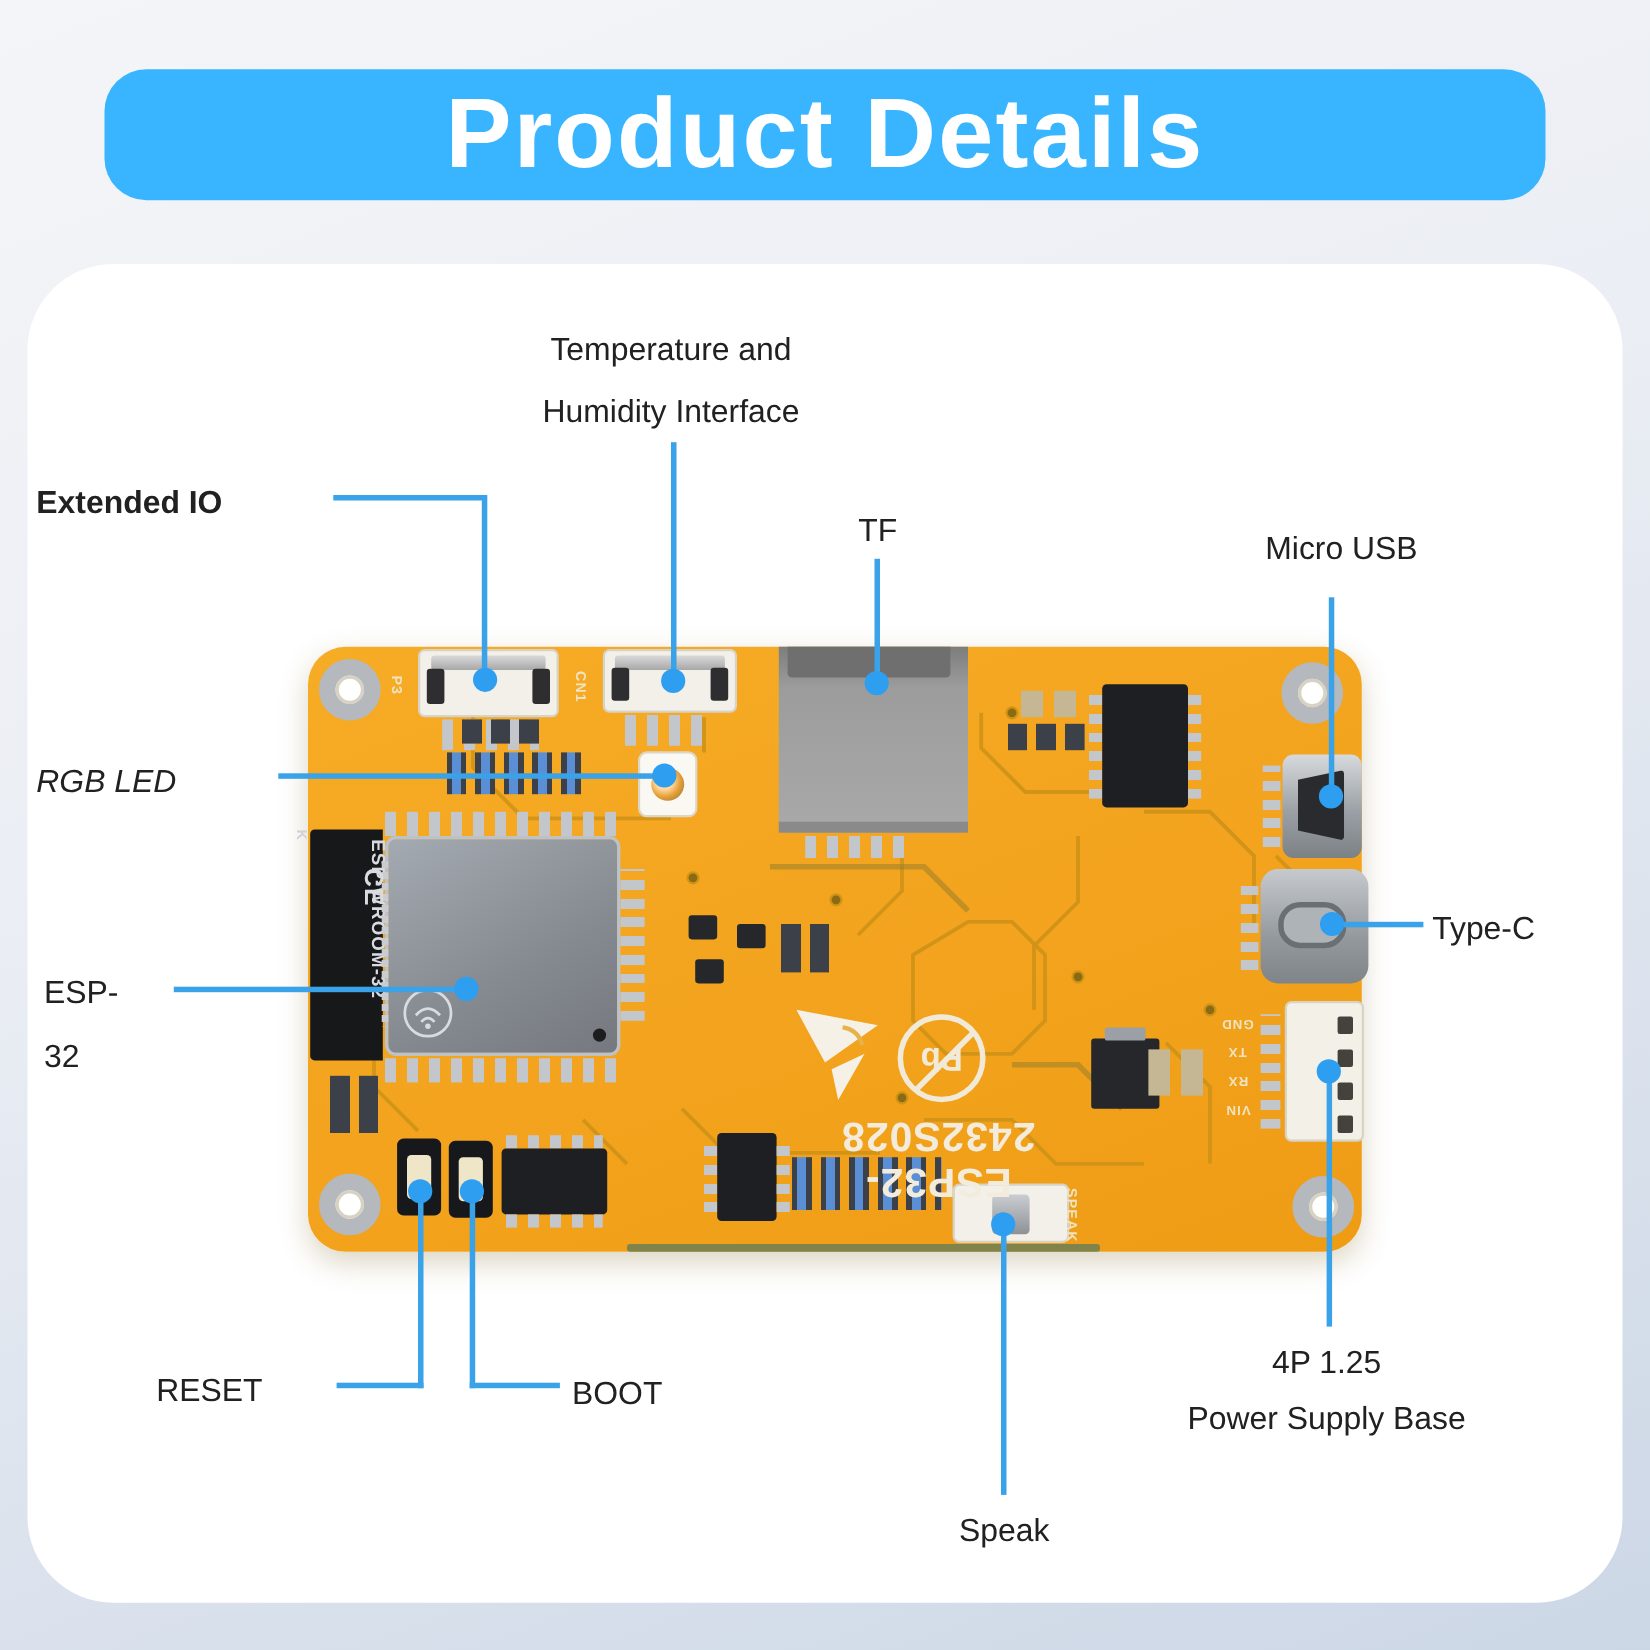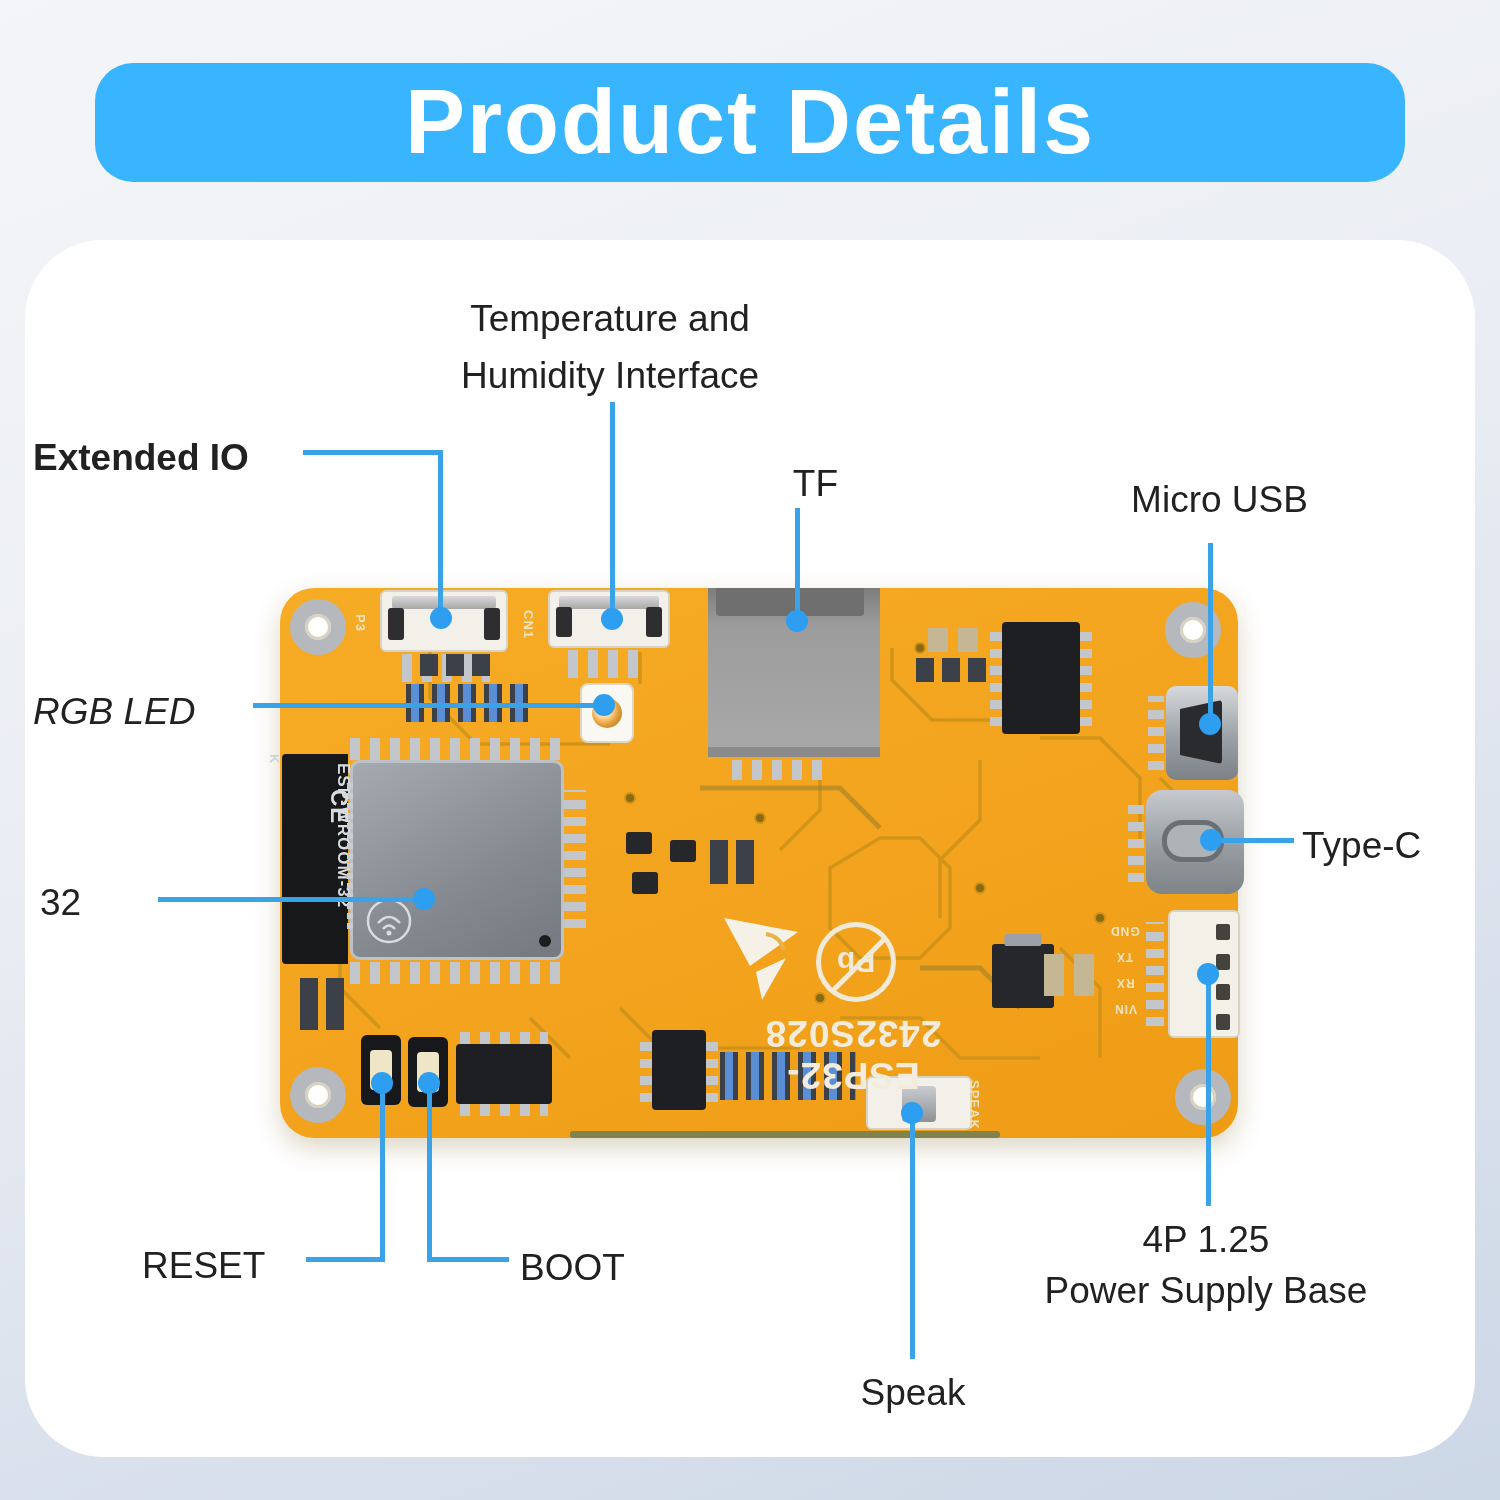--- a/index.html
+++ b/index.html
@@ -14,21 +14,21 @@
   .banner{
     left:95px;top:63px;width:1310px;height:119px;border-radius:38px;
     background:#38b5fe;display:flex;align-items:center;justify-content:center;
   }
   .banner-title{color:#ffffff;font-size:90px;font-weight:700;letter-spacing:2px;}
 
   
   .card{left:25px;top:240px;width:1450px;height:1217px;border-radius:78px;background:#ffffff;}
 
   
-  .lbl{color:#212121;font-size:37px;line-height:57px;white-space:nowrap;z-index:4;}
+  .lbl{color:#212121;font-size:29px;line-height:57px;white-space:nowrap;z-index:4;}
   .lbl.center{text-align:center;}
 
   
   .lline{background:#3aa2e8;z-index:5;}
   .ldot{width:22px;height:22px;border-radius:50%;background:#2d9ef0;z-index:6;}
 
   
   .board{
     left:280px;top:588px;width:958px;height:550px;border-radius:34px;
     background:linear-gradient(160deg,#f7ac25 0%,#f3a31d 55%,#ef9c15 100%);
@@ -290,27 +290,28 @@
 <div class="abs lline" style="left:910px;top:1113px;width:5px;height:246px;"></div>
 <div class="abs ldot" style="left:901px;top:1102px;"></div>
 
 <div class="abs lbl center" style="left:320px;top:290px;width:580px;">
   <div>Temperature and</div>
   <div>Humidity Interface</div>
 </div>
 
 <div class="abs lbl" style="left:33px;top:429px;font-weight:bold;">Extended IO</div>
 
-<div class="abs lbl center" style="left:758px;top:455px;width:80px;text-align:right;">TF</div>
+<div class="abs lbl center" style="left:758px;top:455px;width:80px;">TF</div>
 
 <div class="abs lbl center" style="left:1097px;top:471px;width:245px;text-align:center;">Micro USB</div>
 
 <div class="abs lbl" style="left:33px;top:683px;font-style:italic;">RGB LED</div>
 
 <div class="abs lbl" style="left:40px;top:874px;line-height:58px;">
+  <div>ESP-</div>
   <div>32</div>
 </div>
 
 <div class="abs lbl" style="left:1302px;top:817px;">Type-C</div>
 
 <div class="abs lbl" style="left:142px;top:1237px;">RESET</div>
 
 <div class="abs lbl" style="left:520px;top:1239px;">BOOT</div>
 
 <div class="abs lbl center" style="left:956px;top:1214px;width:500px;line-height:51px;">

